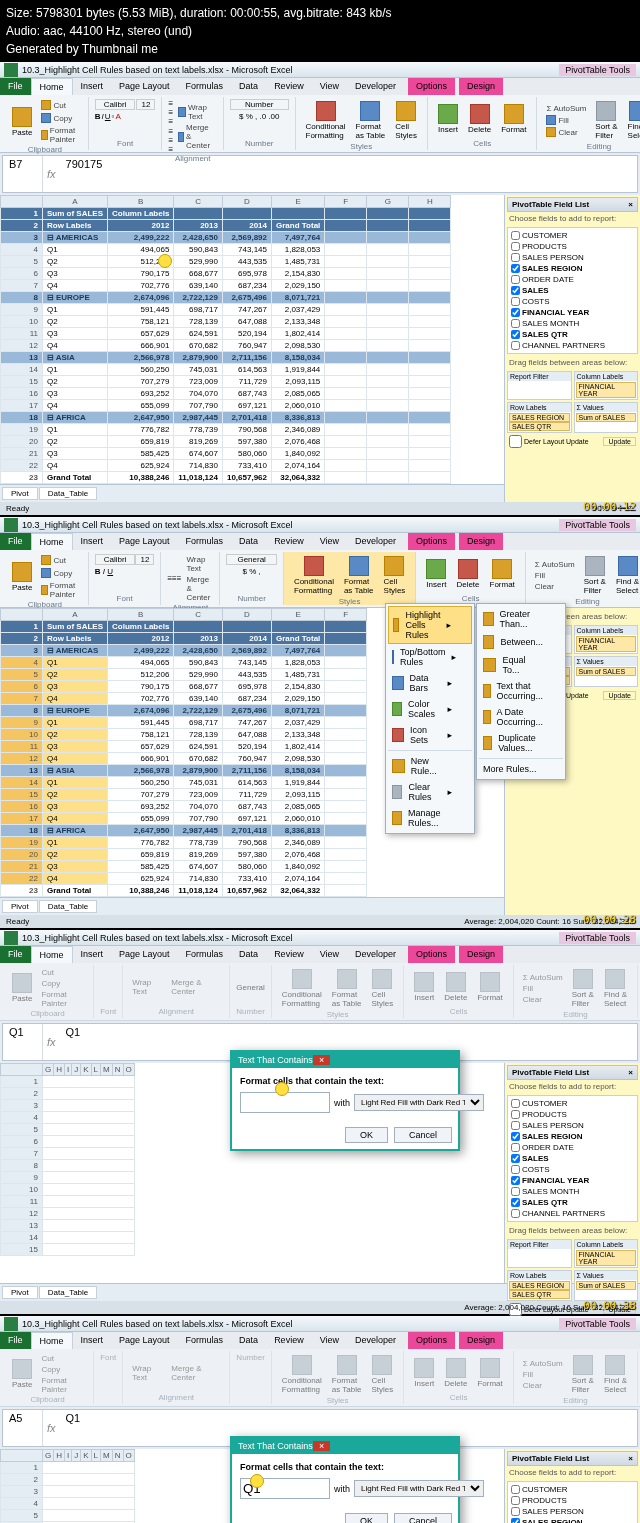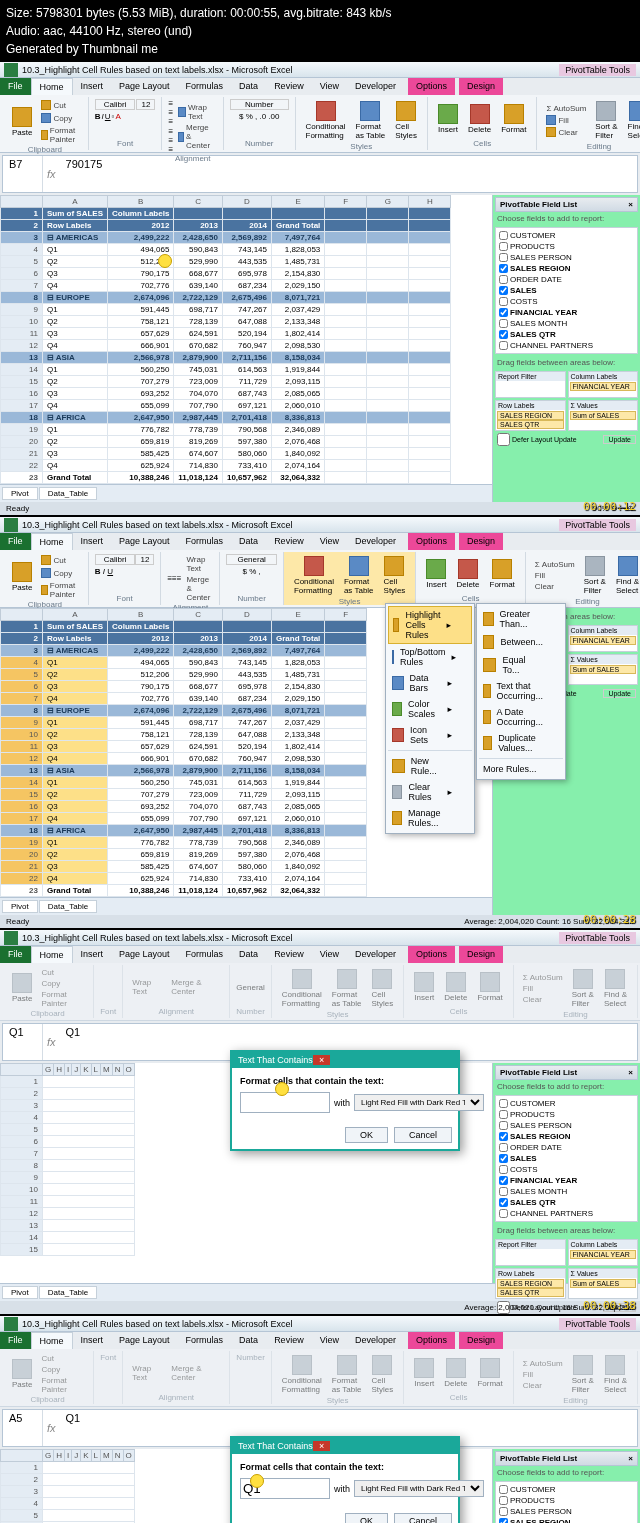--- a/index.html
+++ b/index.html
@@ -34,21 +34,21 @@
 .grid{font-size:8px;border-collapse:collapse}
 .grid th{background:#e4ecf4;border:1px solid #c0ccd8;padding:1px 2px;font-weight:normal;color:#555;text-align:center}
 .grid td{border:1px solid #dde5ed;padding:1px 4px;text-align:right;min-width:42px}
 .grid td.lbl{text-align:left;background:#fff}
 .grid .hdr td{background:#4a73a0;color:#fff;font-weight:bold}
 .grid .region td{background:#9ab8d8;color:#1a3a5a;font-weight:bold}
 .grid .sel td.lbl{background:#fde088}
 .grid .total td{background:#fff;font-weight:bold}
 .rownum{background:#e4ecf4;border:1px solid #c0ccd8;text-align:center;min-width:18px;color:#555}
 .rownum.sel{background:#f5c562}
-.fieldlist{width:148px;background:#86efac;border-left:1px solid #b5c5d5;font-size:8px;padding:2px}
+.fieldlist{width:136px;background:#fef9c3;border-left:1px solid #b5c5d5;font-size:8px;padding:2px}
 .fl-title{background:linear-gradient(#e8ecf0,#d0dae4);padding:2px 4px;border:1px solid #b5c5d5;font-weight:bold;display:flex;justify-content:space-between}
 .fl-hint{padding:2px;color:#555}
 .fl-fields{background:#fff;border:1px solid #c5d0da;padding:2px;margin:2px 0}
 .fl-field{display:flex;align-items:center;gap:2px;padding:1px}
 .fl-field input{width:9px;height:9px}
 .fl-areas{display:grid;grid-template-columns:1fr 1fr;gap:2px;margin-top:2px}
 .fl-area{border:1px solid #c5d0da;background:#fff}
 .fl-area-h{background:#e4ecf4;padding:1px 2px;font-size:7px}
 .fl-area-b{min-height:16px;padding:1px}
 .fl-item{background:#fde8a8;border:1px solid #d8b858;padding:0 2px;font-size:7px}

